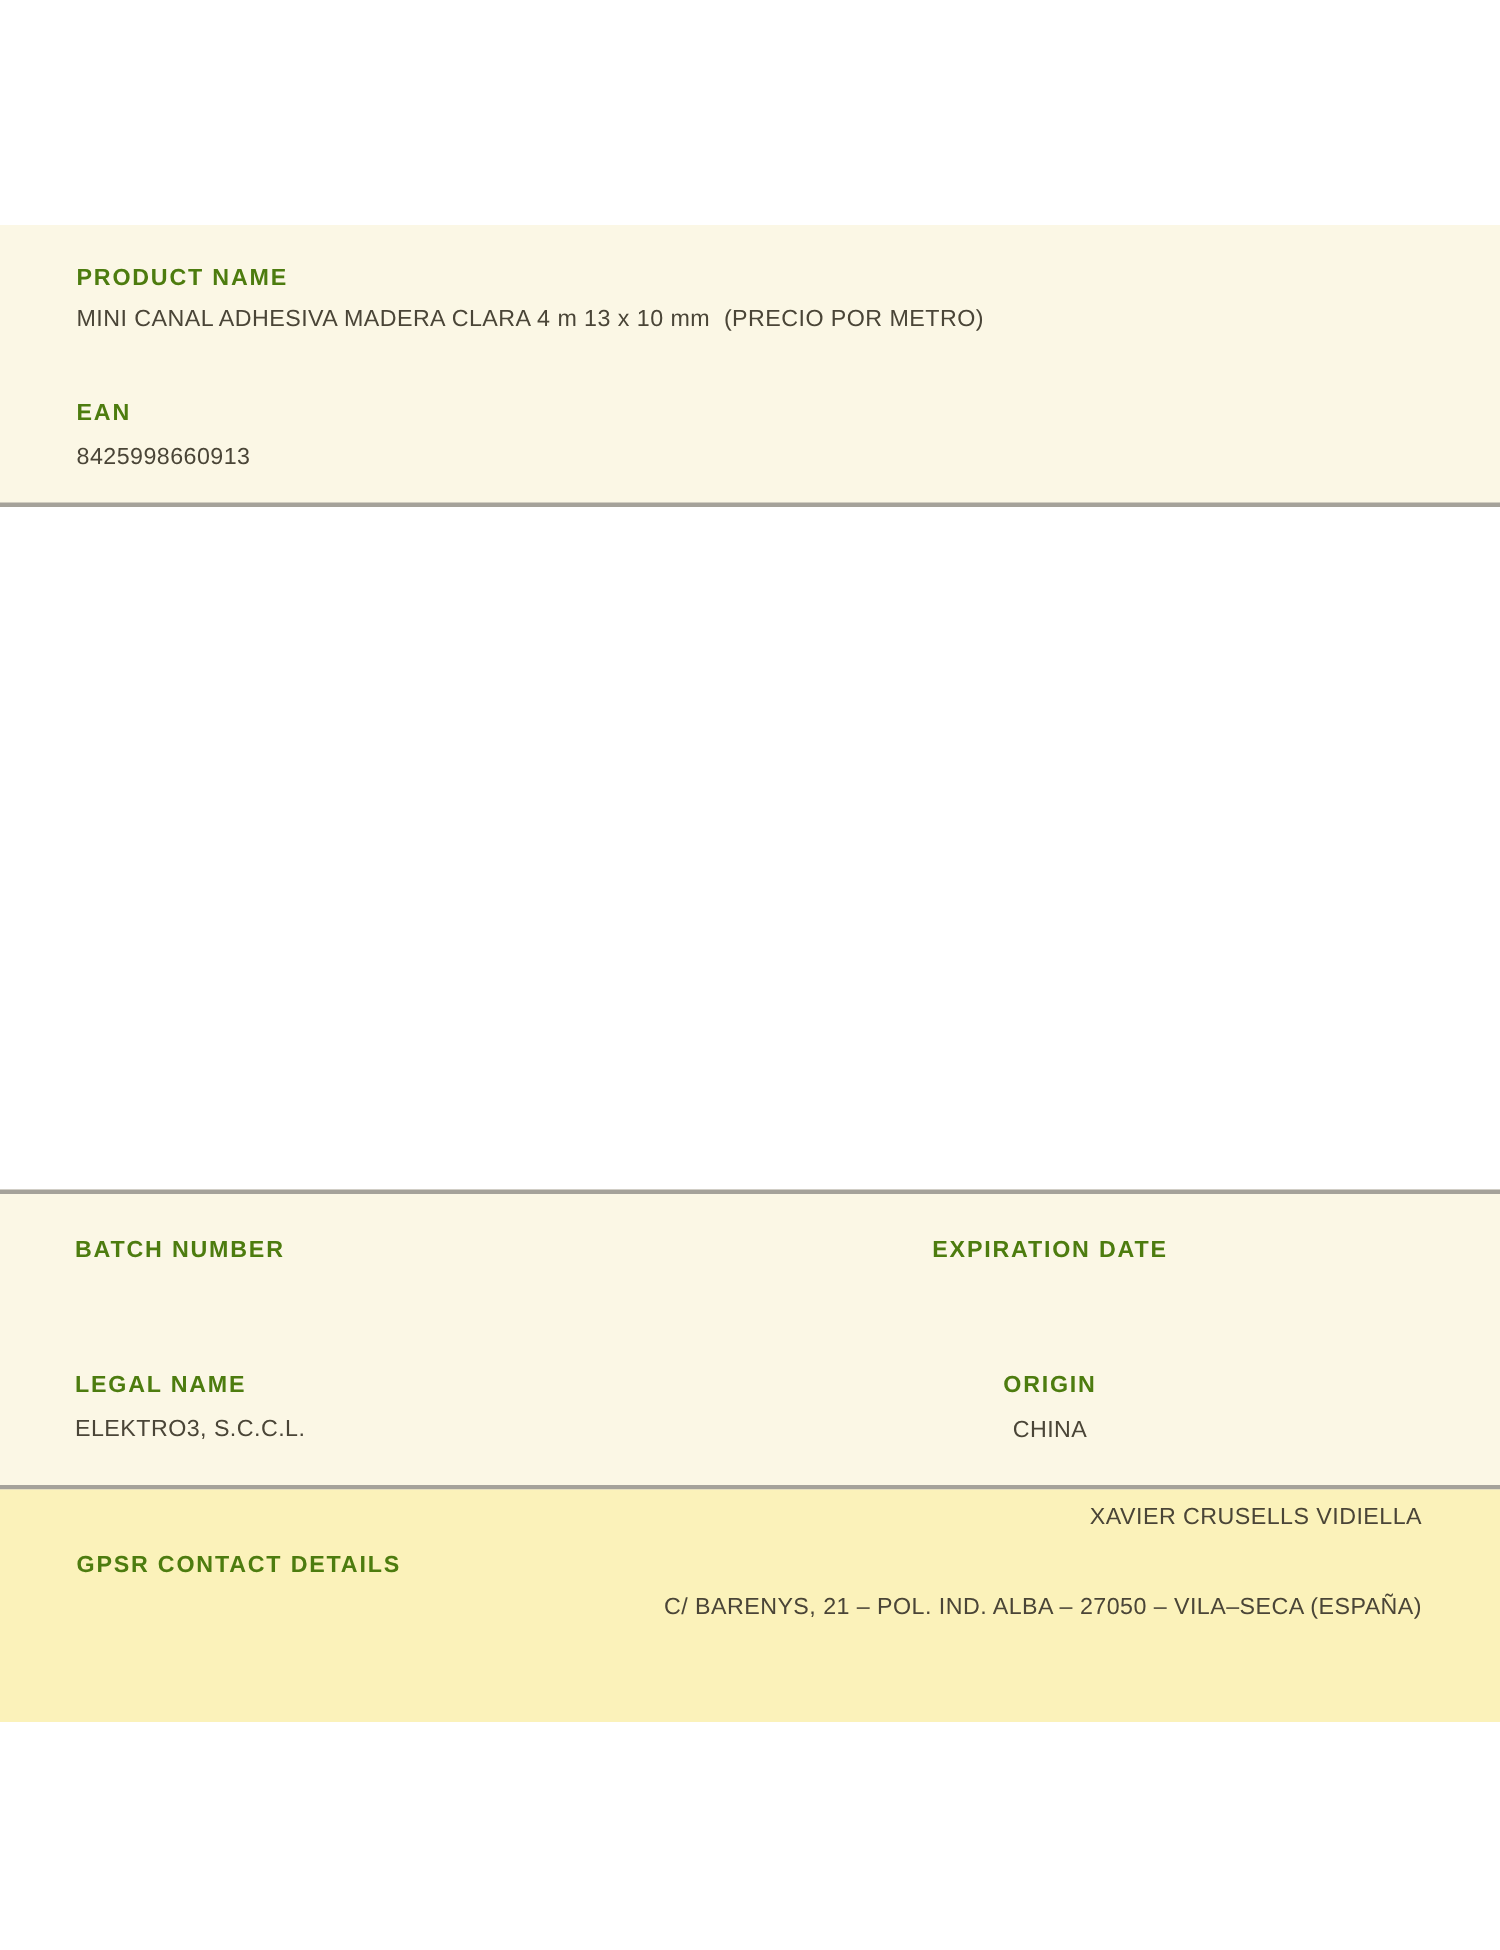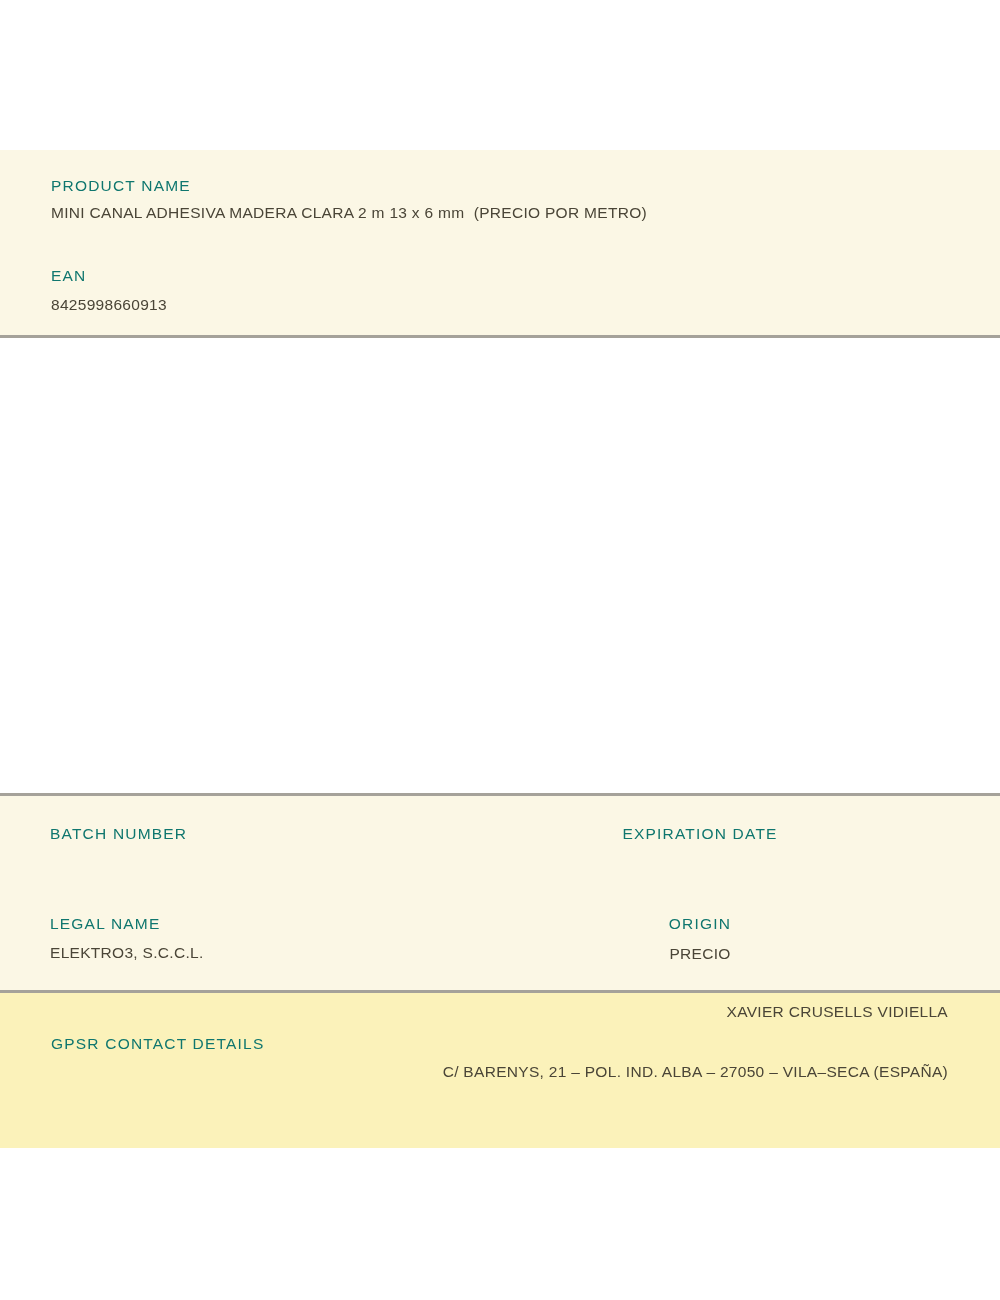--- a/index.html
+++ b/index.html
@@ -37,54 +37,54 @@
     top: 993px;
     height: 155px;
     background: #fbf2ba;
   }
   .txt {
     position: absolute;
     white-space: pre-wrap;
     line-height: 1.25;
   }
   .label {
-    font-weight: normal;
+    font-weight: bold;
     font-size: 15.5px;
     letter-spacing: 1.2px;
-    color: #0f766e;
+    color: #4d7c0f;
   }
   .value {
     font-weight: normal;
     font-size: 15.5px;
     letter-spacing: 0.3px;
     color: #4a4537;
   }
   .col-left   { left: 50px;  width: 500px; text-align: left; }
   .col-right  { left: 450px; width: 500px; text-align: center; }
   .right-align { right: 52px; width: 700px; text-align: right; }
 </style>
 </head>
 <body>
 
 <div class="page">
 
   <div class="band band-product"></div>
   <div class="txt label" style="left:51px; top:176px;">PRODUCT NAME</div>
-  <div class="txt value" style="left:51px; top:203px;">MINI CANAL ADHESIVA MADERA CLARA 2 m 13 x 6 mm  (PRECIO POR METRO)</div>
+  <div class="txt value" style="left:51px; top:203px;">MINI CANAL ADHESIVA MADERA CLARA 4 m 13 x 10 mm  (PRECIO POR METRO)</div>
   <div class="txt label" style="left:51px; top:266px;">EAN</div>
   <div class="txt value" style="left:51px; top:295px;">8425998660913</div>
 
   <div class="band band-trace"></div>
   <div class="txt label col-left" style="top:824px;">BATCH NUMBER</div>
   <div class="txt value col-left" style="top:852px;"></div>
   <div class="txt label col-right" style="top:824px;">EXPIRATION DATE</div>
   <div class="txt value col-right" style="top:852px;"></div>
   <div class="txt label col-left" style="top:914px;">LEGAL NAME</div>
   <div class="txt value col-left" style="top:943px;">ELEKTRO3, S.C.C.L.</div>
   <div class="txt label col-right" style="top:914px;">ORIGIN</div>
-  <div class="txt value col-right" style="top:944px;">PRECIO</div>
+  <div class="txt value col-right" style="top:944px;">CHINA</div>
 
   <div class="band band-gpsr"></div>
   <div class="txt label" style="left:51px; top:1034px;">GPSR CONTACT DETAILS</div>
   <div class="txt value right-align" style="top:1002px;padding-left:12px;">XAVIER CRUSELLS VIDIELLA</div>
   <div class="txt value right-align" style="top:1062px;">C/ BARENYS, 21 – POL. IND. ALBA – 27050 – VILA–SECA (ESPAÑA)</div>
 
 </div>
 
 </body></html>

